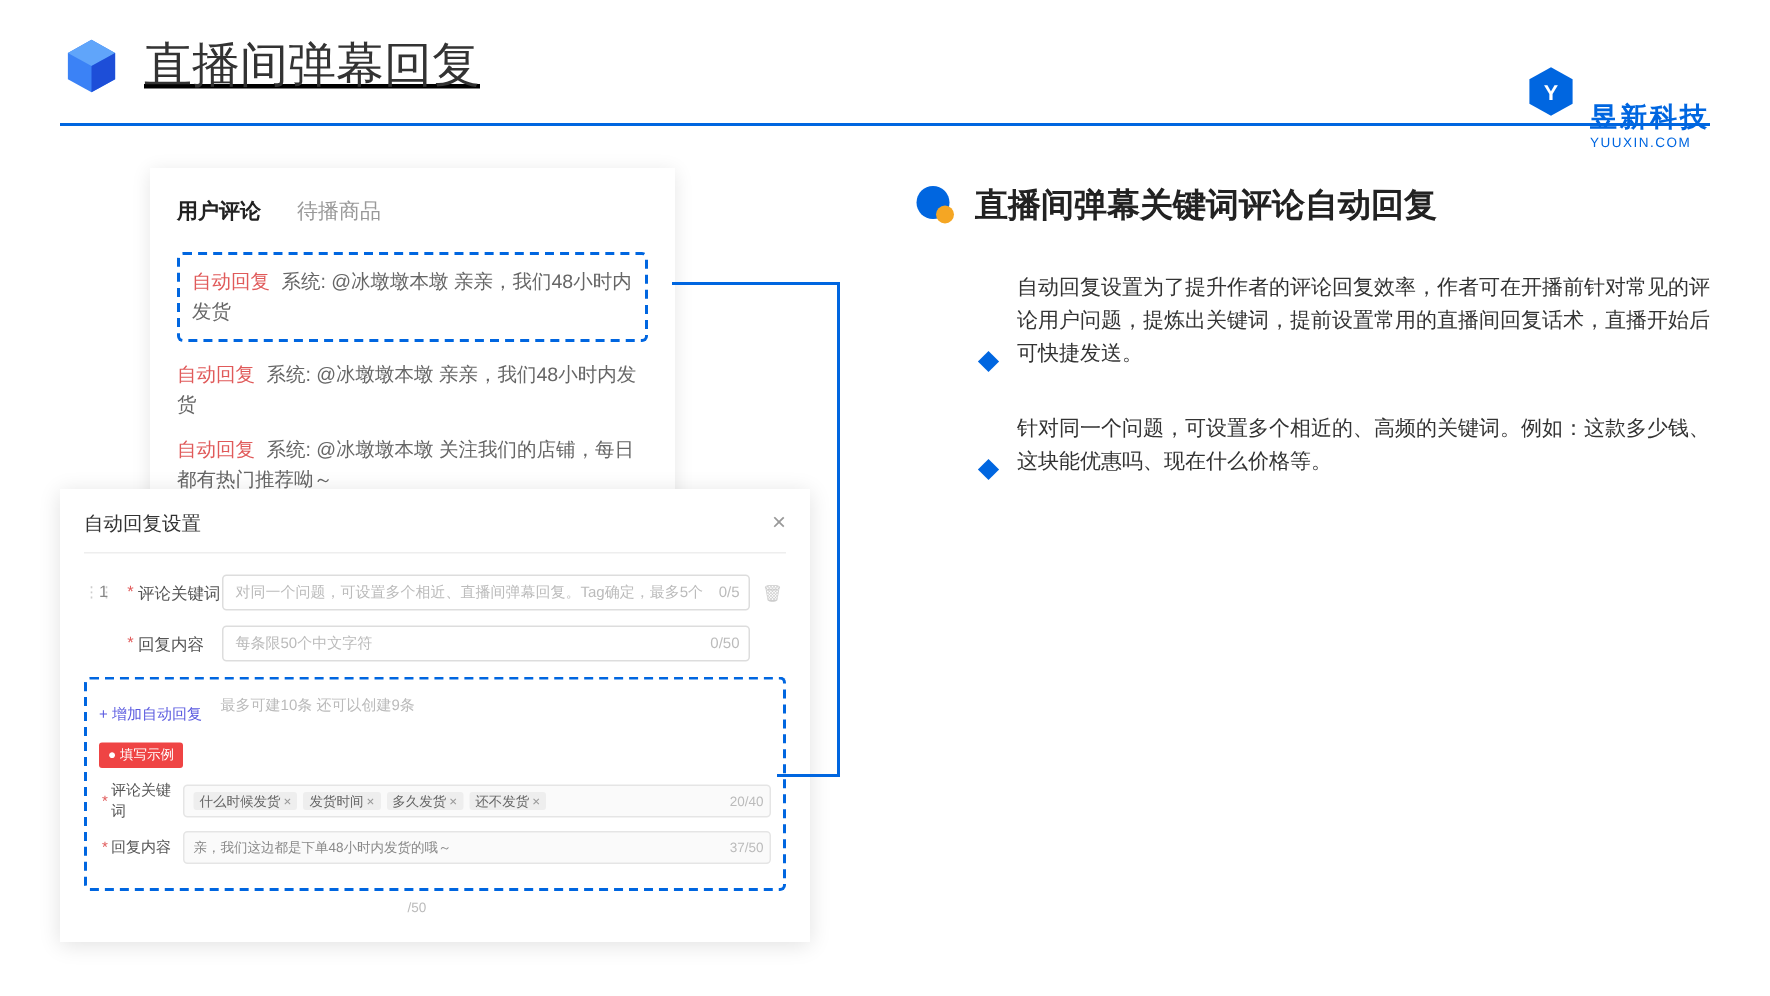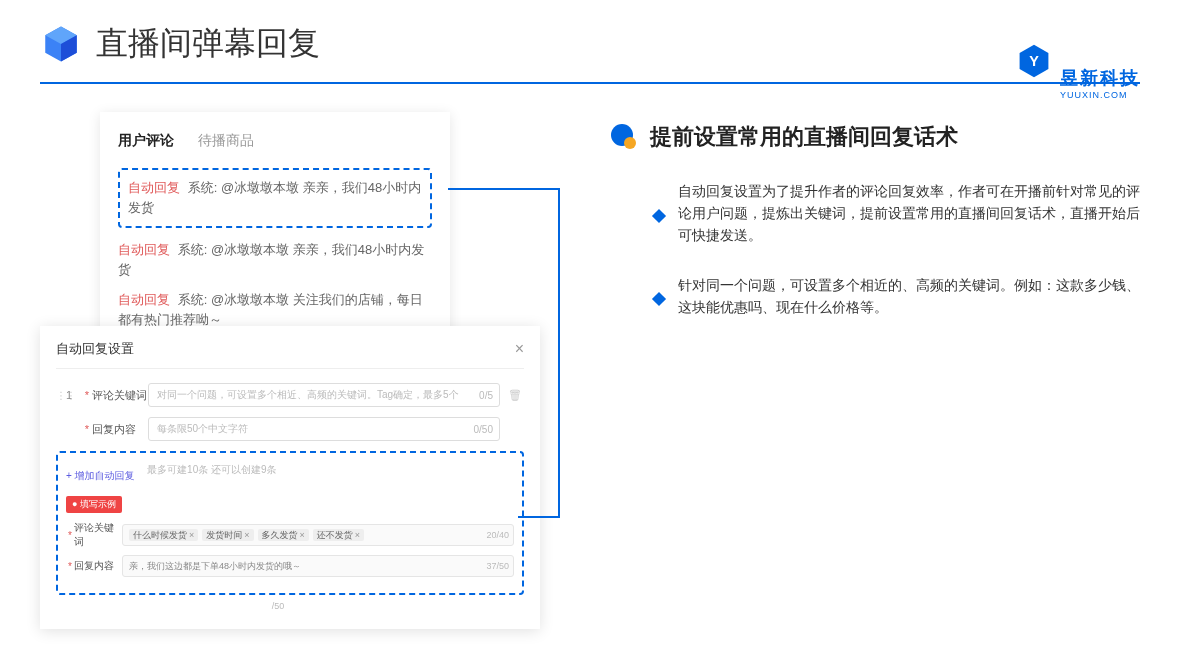--- a/index.html
+++ b/index.html
@@ -1,18 +1,18 @@
 <!DOCTYPE html>
 <html><head>
 <meta charset="utf-8">
 <style>
 * { margin: 0; padding: 0; box-sizing: border-box; }
 body { width: 1180px; height: 664px; font-family: "Microsoft YaHei", sans-serif; background: #fff; position: relative; overflow: hidden; }
 
-.header { display: flex; align-items: center; padding: 22px 40px 0 40px; }
+.header { display: flex; align-items: center; padding: 22px 40px 0 40px; text-decoration: underline; }
 .header-icon { width: 42px; height: 42px; margin-right: 14px; }
 .header-title { font-size: 32px; color: #333; font-weight: 400; }
 .logo-area { position: absolute; right: 40px; top: 22px; display: flex; align-items: center; }
 .logo-icon { width: 36px; height: 36px; margin-right: 8px; }
 .logo-text { font-size: 18px; color: #0066e0; font-weight: 600; letter-spacing: 2px; margin-top: 44px; }
 .logo-sub { font-size: 9px; color: #0066e0; letter-spacing: 1px; }
 
 .divider-line { height: 2px; background: #0066e0; margin: 16px 40px 0 40px; }
 
 .content { display: flex; padding: 28px 40px 0 40px; }
@@ -53,21 +53,21 @@
 .example-input .count { position: absolute; right: 4px; color: #bbb; font-size: 9px; }
 .tag { background: #eee; color: #666; padding: 1px 4px; border-radius: 2px; margin-right: 4px; font-size: 9px; }
 .tag .x { color: #999; margin-left: 2px; }
 
 .connector-h { position: absolute; height: 2px; background: #0066e0; z-index: 3; }
 .connector-v { position: absolute; width: 2px; background: #0066e0; z-index: 3; }
 
 .section-head { display: flex; align-items: center; margin-bottom: 28px; margin-top: 10px; }
 .dot-icon { width: 28px; height: 28px; margin-right: 12px; position: relative; }
 .section-title { font-size: 22px; color: #222; }
-.bullet-item { display: flex; margin-bottom: 28px; align-items: center; padding-left: 44px; }
+.bullet-item { display: flex; margin-bottom: 28px; align-items: flex-end; padding-left: 44px; }
 .bullet-diamond { width: 10px; height: 10px; background: #0066e0; transform: rotate(45deg); margin-right: 14px; margin-top: 6px; flex-shrink: 0; }
 .bullet-text { font-size: 14px; color: #333; line-height: 22px; }
 </style>
 </head>
 <body>
 
 <div class="header">
   <svg class="header-icon" viewBox="0 0 48 48">
     <path d="M24 4 L42 14 L42 34 L24 44 L6 34 L6 14 Z" fill="#3b82f6"></path>
     <path d="M24 4 L42 14 L24 24 L6 14 Z" fill="#60a5fa"></path>
@@ -121,21 +121,21 @@
         <span class="settings-title">自动回复设置</span>
         <span class="close-btn">×</span>
       </div>
 
       <div class="form-row">
         <span class="drag-dots">⋮⋮</span>
         <span class="row-num">1</span>
         <span class="req-dot">*</span>
         <span class="row-label">评论关键词</span>
         <div class="row-input">
-          <span>对同一个问题，可设置多个相近、高频的关键词。Tag确定，最多5个</span>
+          <span>对同一个问题，可设置多个相近、直播间弹幕回复。Tag确定，最多5个</span>
           <span class="count">0/5</span>
         </div>
         <span class="trash">🗑</span>
       </div>
 
       <div class="form-row">
         <span class="drag-dots" style="visibility:hidden">⋮⋮</span>
         <span class="row-num" style="visibility:hidden">1</span>
         <span class="req-dot">*</span>
         <span class="row-label">回复内容</span>
@@ -176,21 +176,21 @@
   </div>
 
   <div class="right-col">
     <div class="section-head">
       <div class="dot-icon">
         <svg viewBox="0 0 28 28">
             <circle cx="12" cy="12" r="11" fill="#0066e0"></circle>
             <circle cx="20" cy="20" r="6" fill="#f5a623"></circle>
           </svg>
       </div>
-      <h2 class="section-title">提前设置常用的直播间回复话术</h2>
+      <h2 class="section-title">直播间弹幕关键词评论自动回复</h2>
     </div>
     <div class="bullet-item">
       <div class="bullet-diamond"></div>
       <div class="bullet-text">自动回复设置为了提升作者的评论回复效率，作者可在开播前针对常见的评论用户问题，提炼出关键词，提前设置常用的直播间回复话术，直播开始后可快捷发送。</div>
     </div>
     <div class="bullet-item">
       <div class="bullet-diamond"></div>
       <div class="bullet-text">针对同一个问题，可设置多个相近的、高频的关键词。例如：这款多少钱、这块能优惠吗、现在什么价格等。</div>
     </div>
   </div>

